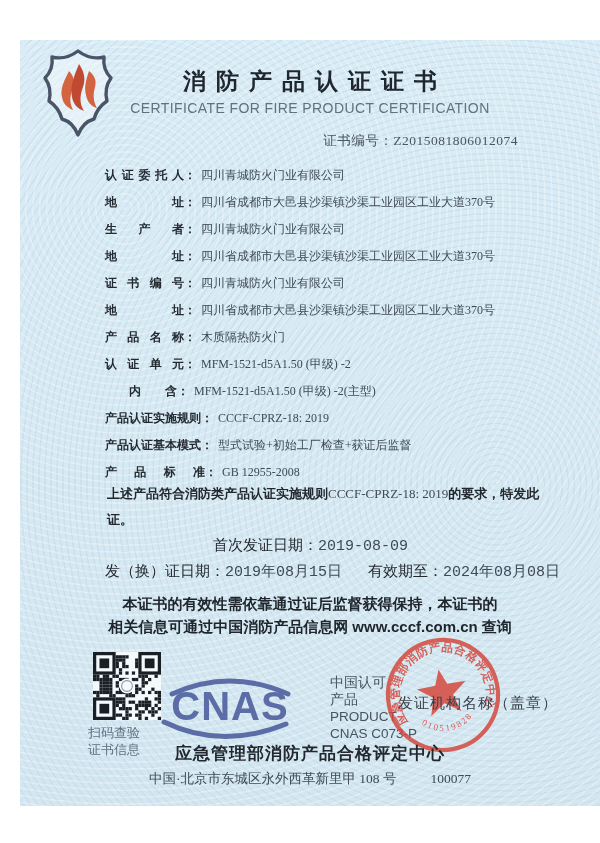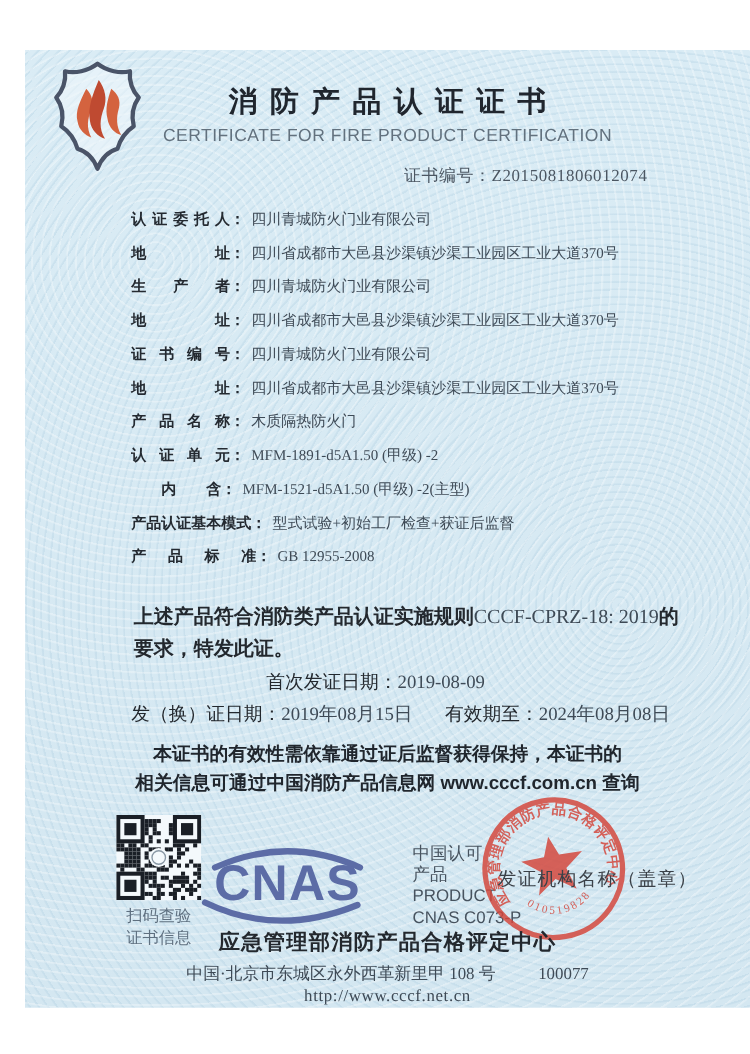--- a/index.html
+++ b/index.html
@@ -41,38 +41,38 @@
   }
   .w5{width:79px;}
   .w6{width:100px;}
   .long{width:auto;text-align-last:auto;}
   .indent{width:48px;margin-left:24px;}
   .colon{font-weight:bold;color:#242a31;margin-right:5px;}
   .val{font-family:"Liberation Serif",serif;color:#3e4a56;}
   
   .statement{
     position:absolute;left:87px;top:441px;width:450px;
-    font-size:16px;line-height:26px;font-weight:bold;color:#23282e;
+    font-size:13px;line-height:26px;font-weight:bold;color:#23282e;
   }
   .statement .code{font-family:"Liberation Serif",serif;font-weight:normal;color:#3e4a56;}
   .date-row{position:absolute;font-size:15px;white-space:nowrap;}
   .date-row .dl{font-weight:normal;color:#23282e;}
-  .date-row .dv{font-family:Liberation Serif, serif;color:#3e4a56;}
+  .date-row .dv{font-family:Liberation Mono, monospace;color:#3e4a56;}
   .first-issue{left:193px;top:496px;}
   .issue-row{left:85px;top:522px;}
   .gap{display:inline-block;width:26px;}
   
   .notice{
     position:absolute;left:0;top:552px;width:100%;text-align:center;
     font-size:15px;line-height:23px;font-weight:bold;color:#20262d;
   }
   
   .qr{position:absolute;left:73px;top:612px;width:68px;height:68px;}
   .qr-caption{
-    position:absolute;left:68px;top:684px;width:78px;text-align:center;
+    position:absolute;left:68px;top:684px;width:78px;text-align:left;
     font-size:13px;line-height:17px;color:#5f7080;
   }
   .cnas{position:absolute;left:126px;top:636px;width:168px;height:64px;}
   .accred{position:absolute;left:310px;top:634px;font-size:13.5px;line-height:17px;color:#47535f;}
   .accred .cn{font-size:14px;}
   .stamp{position:absolute;left:355px;top:587px;width:136px;height:136px;opacity:.84;}
   .stamp-overlay{
     position:absolute;left:378px;top:654px;width:220px;
     font-family:"Liberation Serif",serif;font-size:15px;letter-spacing:1px;color:#3b4148;
   }
@@ -108,22 +108,23 @@
     <div class="certno"><span>证书编号：</span><span>Z2015081806012074</span></div>
 
     <div class="fields">
       <div class="row"><span class="lbl w5">认证委托人</span><span class="colon">：</span><span class="val">四川青城防火门业有限公司</span></div>
       <div class="row"><span class="lbl w5">地址</span><span class="colon">：</span><span class="val">四川省成都市大邑县沙渠镇沙渠工业园区工业大道370号</span></div>
       <div class="row"><span class="lbl w5">生产者</span><span class="colon">：</span><span class="val">四川青城防火门业有限公司</span></div>
       <div class="row"><span class="lbl w5">地址</span><span class="colon">：</span><span class="val">四川省成都市大邑县沙渠镇沙渠工业园区工业大道370号</span></div>
       <div class="row"><span class="lbl w5">证书编号</span><span class="colon">：</span><span class="val">四川青城防火门业有限公司</span></div>
       <div class="row"><span class="lbl w5">地址</span><span class="colon">：</span><span class="val">四川省成都市大邑县沙渠镇沙渠工业园区工业大道370号</span></div>
       <div class="row"><span class="lbl w5">产品名称</span><span class="colon">：</span><span class="val">木质隔热防火门</span></div>
-      <div class="row"><span class="lbl w5">认证单元</span><span class="colon">：</span><span class="val">MFM-1891-d5A1.50 (甲级) -2</span></div>
+      <div class="row"><span class="lbl w5">认证单元</span><span class="colon">：</span><span class="val">MFM-1521-d5A1.50 (甲级) -2</span></div>
       <div class="row"><span class="lbl indent">内含</span><span class="colon">：</span><span class="val">MFM-1521-d5A1.50 (甲级) -2(主型)</span></div>
+      <div class="row"><span class="lbl long">产品认证实施规则</span><span class="colon">：</span><span class="val">CCCF-CPRZ-18: 2019</span></div>
       <div class="row"><span class="lbl long">产品认证基本模式</span><span class="colon">：</span><span class="val">型式试验+初始工厂检查+获证后监督</span></div>
       <div class="row"><span class="lbl w6">产品标准</span><span class="colon">：</span><span class="val">GB 12955-2008</span></div>
     </div>
 
     <div class="statement"><span>上述产品符合消防类产品认证实施规则</span><span class="code">CCCF-CPRZ-18: 2019</span><span>的要求，特发此证。</span></div>
 
     <div class="date-row first-issue"><span class="dl">首次发证日期：</span><span class="dv">2019-08-09</span></div>
     <div class="date-row issue-row"><span class="dl">发（换）证日期：</span><span class="dv">2019年08月15日</span><span class="gap"></span><span class="dl">有效期至：</span><span class="dv">2024年08月08日</span></div>
 
     <div class="notice">
@@ -319,16 +320,15 @@
         <text font-size="9" fill="#d4473c" letter-spacing="2" font-family="Liberation Serif, serif">
           <textPath href="#numArc" startOffset="50%" text-anchor="middle">1101051982851</textPath>
         </text>
         <polygon fill="#d4473c" points="68,44 74.1,59.6 92.7,60 78,71.2 83.3,89 68,78.4 52.7,89 58,71.2 43.3,60 61.9,59.6" transform="translate(0,-2)"></polygon>
       </g>
     </svg>
     <div class="stamp-overlay">发证机构名称（盖章）</div>
 
     <div class="org">应急管理部消防产品合格评定中心</div>
     <div class="addr"><span>中国·北京市东城区永外西革新里甲 108 号</span><span class="post">100077</span></div>
-    <div class="site">http://www.cccf.net.cn</div>
 
   </div>
 </div>
 
 </body></html>

